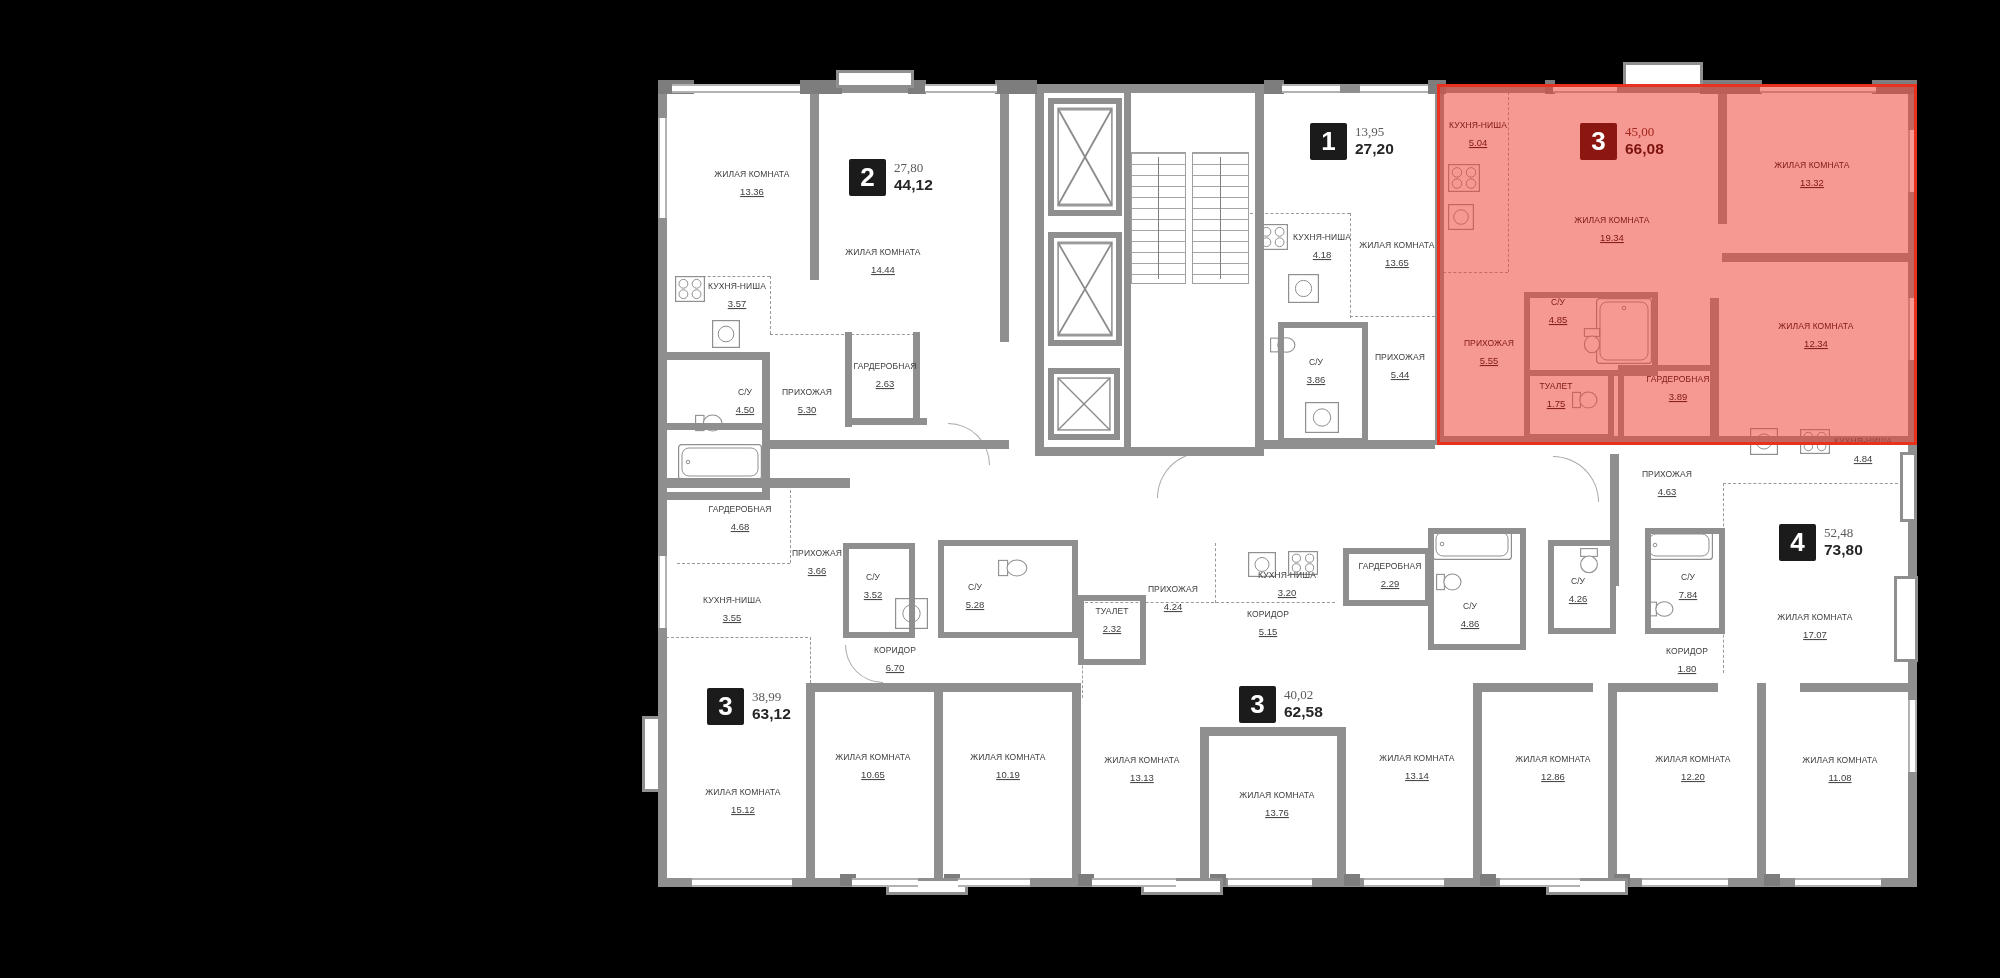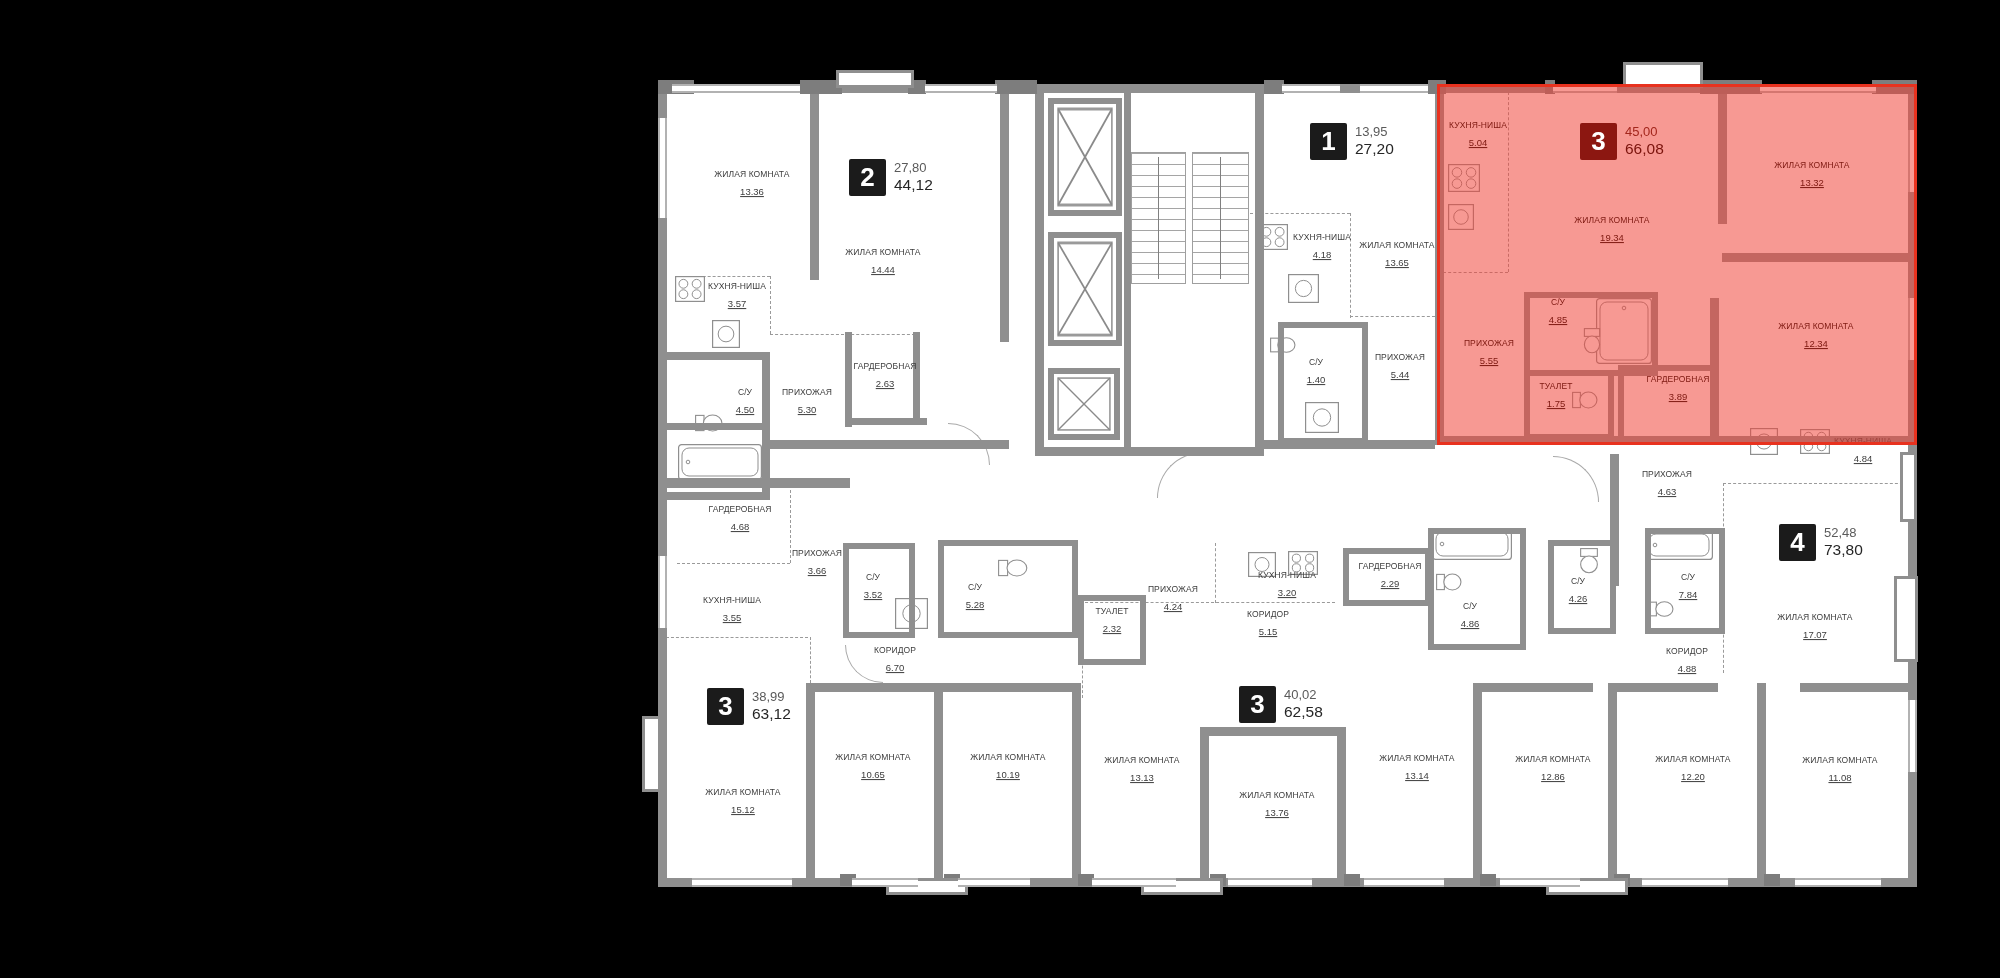--- a/index.html
+++ b/index.html
@@ -30,22 +30,22 @@
   .guide{position:absolute;top:5px;height:122px;width:1px;background:#808080;}
   .room-label{position:absolute;transform:translate(-50%,-50%);text-align:center;z-index:40;
               color:#3c3c3c;white-space:nowrap;line-height:1.3;}
   .room-label .rname{display:block;font-size:8.5px;letter-spacing:.1px;}
   .room-label .rarea{display:inline-block;font-size:9.5px;text-decoration:underline;}
   .room-label.red{color:#7d1810;z-index:60;}
   .badge{position:absolute;width:37px;height:37px;background:#1b1b1b;color:#fff;border-radius:2px;
          display:flex;align-items:center;justify-content:center;font-size:26px;font-weight:700;z-index:55;}
   .badge.red{background:#8c1711;z-index:62;}
   .bareas{position:absolute;z-index:55;line-height:1.15;white-space:nowrap;}
-  .bareas .l1{display:block;font-size:13px;color:#5a5a5a;}
-  .bareas .l2{display:block;font-size:15.5px;font-weight:400;color:#262626;}
+  .bareas .l1{display:block;font-size:13px;color:#5a5a5a;font-family:Liberation Serif, serif;}
+  .bareas .l2{display:block;font-size:15.5px;font-weight:700;color:#262626;}
   .bareas.red{z-index:62;}
   .bareas.red .l1{color:#a3261c;}
   .bareas.red .l2{color:#7b130c;}
   .hl{position:absolute;left:1437px;top:84px;width:480px;height:361px;box-sizing:border-box;
       background:rgba(240,70,58,.55);border:3px solid #e8321f;z-index:50;}
 </style>
 </head>
 <body>
 
 <div id="stage">
@@ -91,21 +91,21 @@
     <div class="room-label" style="left: 1322px; top: 248px;">
     <span class="rname">КУХНЯ-НИША</span>
     <span class="rarea">4.18</span>
   </div>
     <div class="room-label" style="left: 1397px; top: 256px;">
     <span class="rname">ЖИЛАЯ КОМНАТА</span>
     <span class="rarea">13.65</span>
   </div>
     <div class="room-label" style="left: 1316px; top: 373px;">
     <span class="rname">С/У</span>
-    <span class="rarea">1.40</span>
+    <span class="rarea">3.86</span>
   </div>
     <div class="room-label" style="left: 1400px; top: 368px;">
     <span class="rname">ПРИХОЖАЯ</span>
     <span class="rarea">5.44</span>
   </div>
     <div class="badge" style="left: 1310px; top: 123px;">1</div>
     <div class="bareas" style="left: 1355px; top: 125px;">
     <span class="l1">13,95</span>
     <span class="l2">27,20</span>
   </div>
@@ -235,21 +235,21 @@
     <div class="room-label" style="left: 1578px; top: 592px;">
     <span class="rname">С/У</span>
     <span class="rarea">4.26</span>
   </div>
     <div class="room-label" style="left: 1688px; top: 588px;">
     <span class="rname">С/У</span>
     <span class="rarea">7.84</span>
   </div>
     <div class="room-label" style="left: 1687px; top: 662px;">
     <span class="rname">КОРИДОР</span>
-    <span class="rarea">4.88</span>
+    <span class="rarea">1.80</span>
   </div>
     <div class="room-label" style="left: 1863px; top: 452px;">
     <span class="rname">КУХНЯ-НИША</span>
     <span class="rarea">4.84</span>
   </div>
     <div class="room-label" style="left: 1815px; top: 628px;">
     <span class="rname">ЖИЛАЯ КОМНАТА</span>
     <span class="rarea">17.07</span>
   </div>
     <div class="room-label" style="left: 1553px; top: 770px;">

